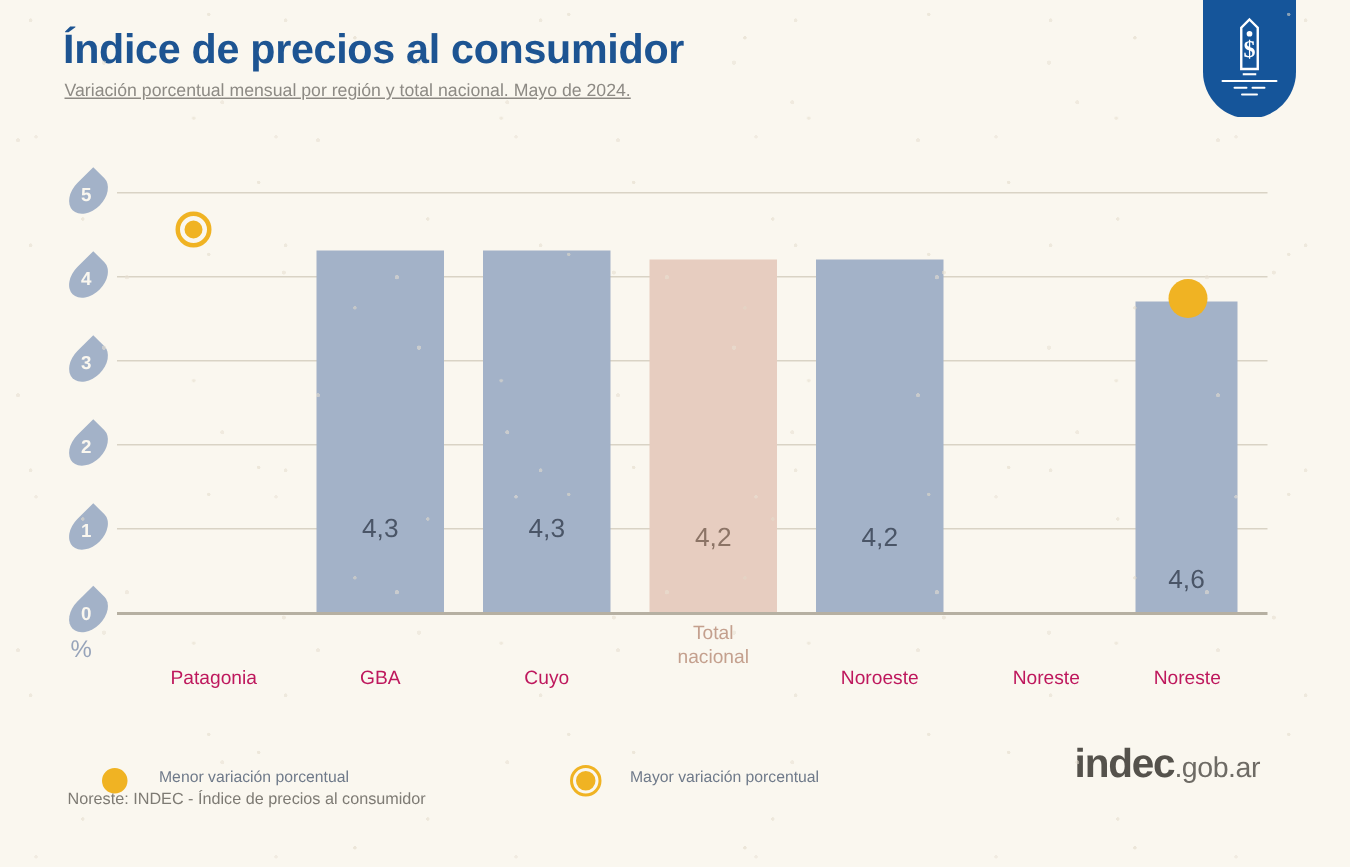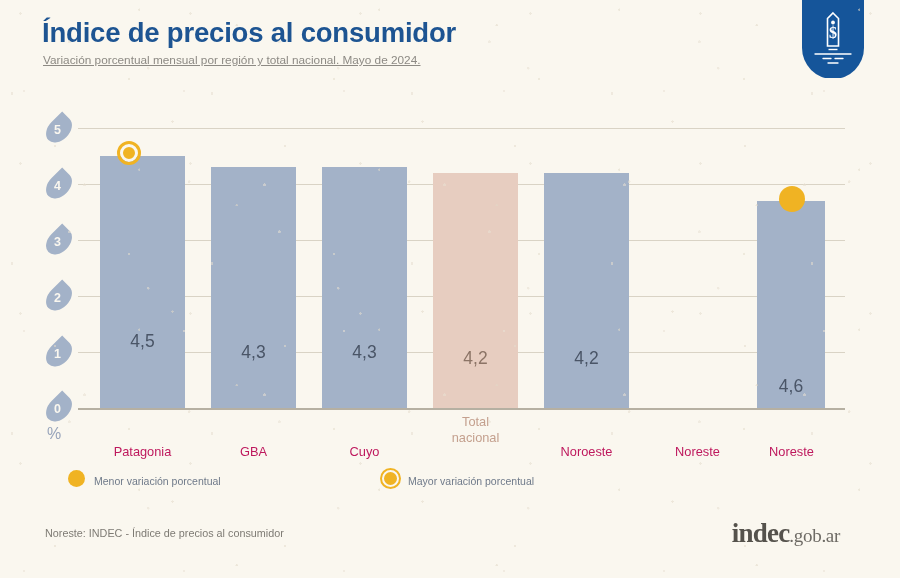--- a/index.html
+++ b/index.html
@@ -166,21 +166,21 @@
   .marker-ring {
     position: absolute;
     border-radius: 50%;
     background: #f0b323;
     border: 3.5px solid #faf7ef;
     outline: 3.5px solid #f0b323;
   }
 
   
   #legend { position: absolute; top: 466px; left: 0; width: 900px; height: 30px; }
-  .legend-item { position: absolute; display: flex; align-items: flex-end; gap: 9px; }
+  .legend-item { position: absolute; display: flex; align-items: flex-start; gap: 21px; margin-top: 42px; }
   .legend-swatch-solid {
     width: 17px; height: 17px; border-radius: 50%; background: #f0b323;
   }
   .legend-swatch-ring {
     width: 17px; height: 17px; border-radius: 50%;
     background: #f0b323;
     border: 2.5px solid #faf7ef;
     outline: 2.5px solid #f0b323;
   }
   .legend-text { font-size: 10.5px; color: #6f7a8a; white-space: nowrap; }
@@ -188,23 +188,22 @@
   
   #source-text {
     position: absolute;
     left: 45px; top: 527px;
     font-size: 10.8px;
     color: #7e7b74;
     white-space: nowrap;
   }
   #indec-wordmark {
     position: absolute;
-    right: 60px; top: 518px;
+    right: 60px; top: 494px;
     white-space: nowrap;
-    font-family: Liberation Serif, serif;
   }
   #indec-main {
     font-size: 27px; font-weight: bold; color: #55524c; letter-spacing: -0.8px;
   }
   #indec-tld {
     font-size: 19px; color: #6e6b65; letter-spacing: -0.3px;
   }
 </style>
 </head>
 <body>
@@ -263,23 +262,20 @@
     <div class="pin"></div>
     <div class="pinlabel">1</div>
   </div>
   <div class="ytick" style="top:398px">
     <div class="pin"></div>
     <div class="pinlabel">0</div>
   </div>
 
   <div id="pct-label">%</div>
 
-  <div class="bar" style="left:100px; width:85px; top:156px; height:252px">
-    <div class="bar-value">4,5</div>
-  </div>
   <div class="bar" style="left:211px; width:85px; top:167px; height:241px">
     <div class="bar-value">4,3</div>
   </div>
   <div class="bar" style="left:322px; width:85px; top:167px; height:241px">
     <div class="bar-value">4,3</div>
   </div>
   <div class="bar highlight" style="left:433px; width:85px; top:173px; height:235px">
     <div class="bar-value">4,2</div>
   </div>
   <div class="bar" style="left:544px; width:85px; top:173px; height:235px">

